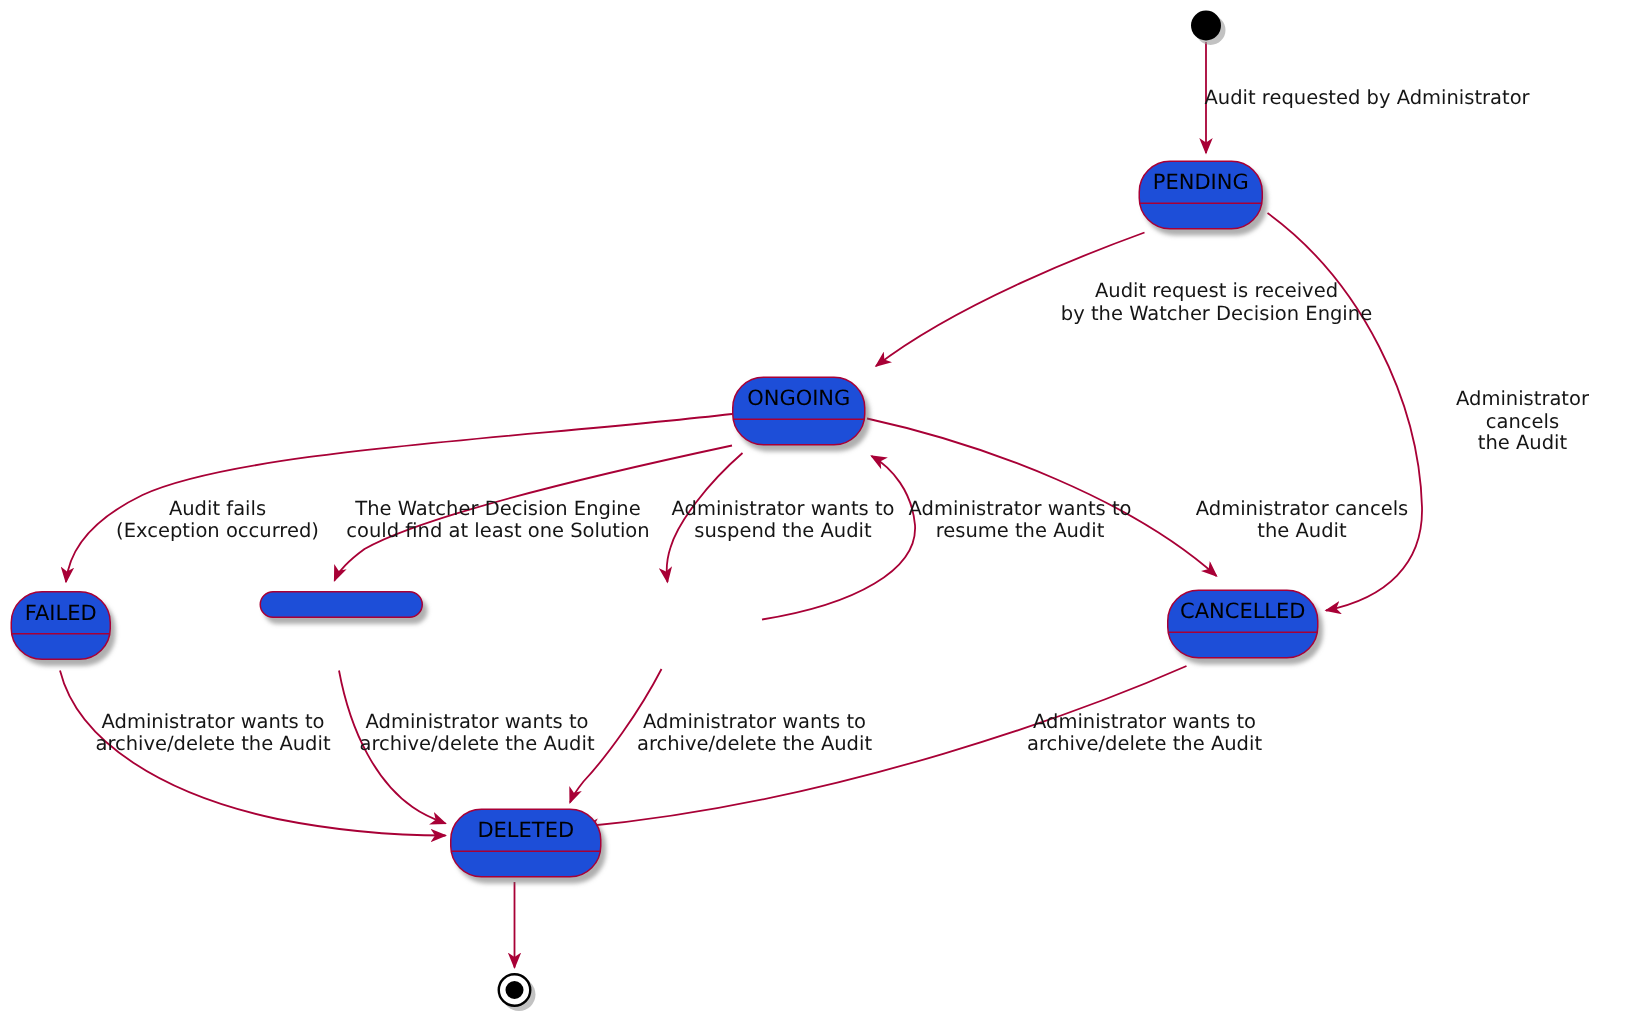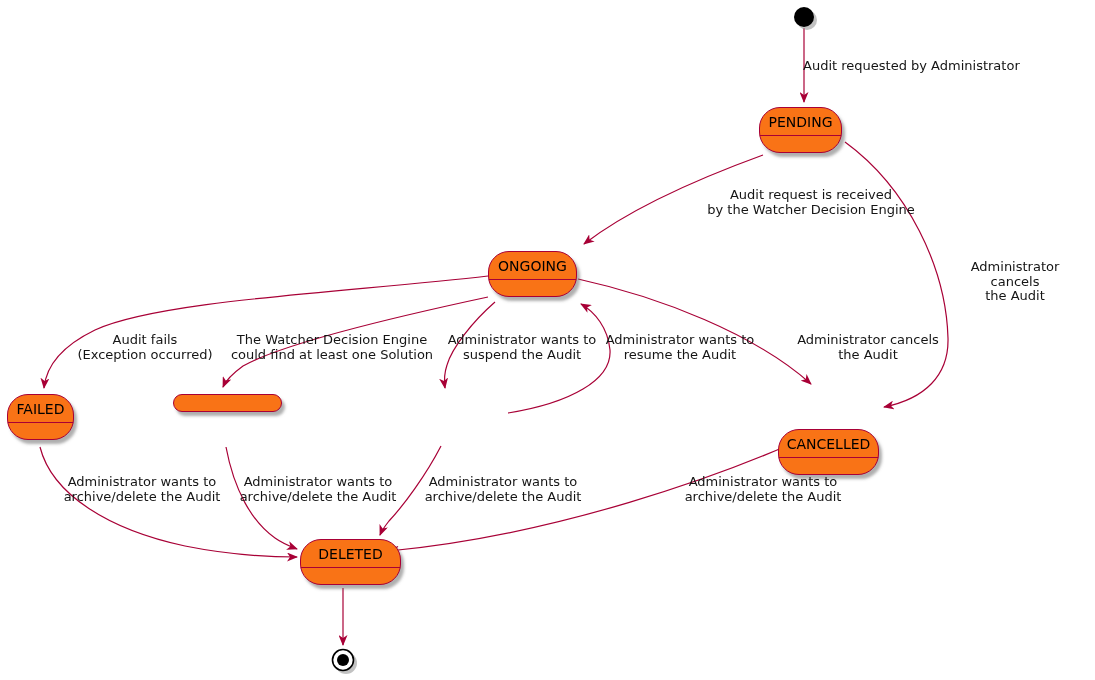--- a/index.html
+++ b/index.html
@@ -6,21 +6,21 @@
   .canvas{
     position:relative;
     width:1095px;height:680px;
     background:#ffffff;
     font-family:"DejaVu Sans", sans-serif;
     overflow:hidden;
   }
   .edges{position:absolute;left:0;top:0;width:1095px;height:680px;}
   .state{
     position:absolute;
-    background:#f97316;
+    background:#1d4ed8;
     border:1.8px solid #A80036;
     border-radius:21px;
     box-shadow:3px 4px 3px rgba(110,110,110,0.55);
     box-sizing:border-box;
   }
   .state .title{
     height:27px;
     display:flex;align-items:center;justify-content:center;
     font-size:14px;color:#000;
     border-bottom:1.8px solid #A80036;
@@ -91,21 +91,21 @@
   <div class="state" style="left:488px;top:251px;width:89px;">
     <div class="title">ONGOING</div>
     <div class="body"></div>
   </div>
 
   <div class="state" style="left:173px;top:394px;width:109px;">
     <div class="body"></div>
   </div>
 
 
-  <div class="state" style="left:778px;top:393px;width:101px;margin-top:36px;">
+  <div class="state" style="left:778px;top:393px;width:101px;">
     <div class="title">CANCELLED</div>
     <div class="body"></div>
   </div>
 
   <div class="state" style="left:300px;top:539px;width:101px;">
     <div class="title">DELETED</div>
     <div class="body"></div>
   </div>
 
   <div class="elabel single" style="left:803px;top:59px;">Audit requested by Administrator</div>

